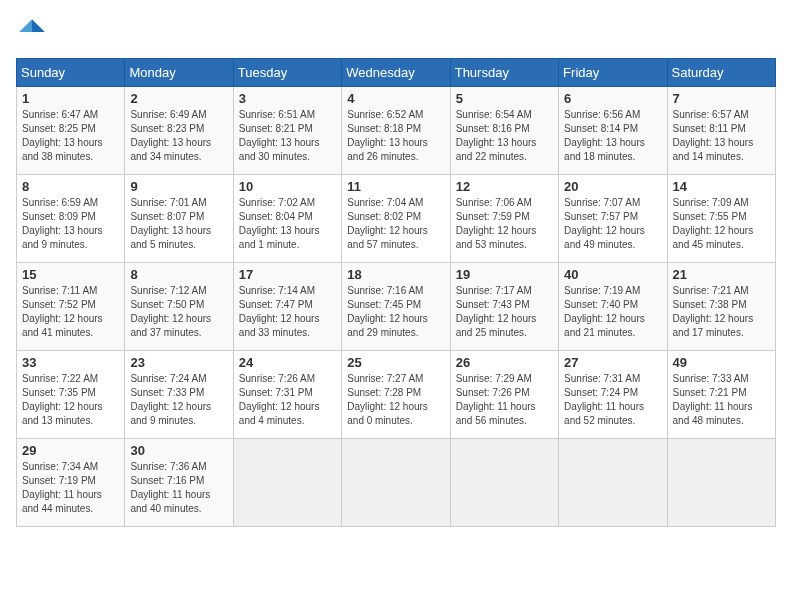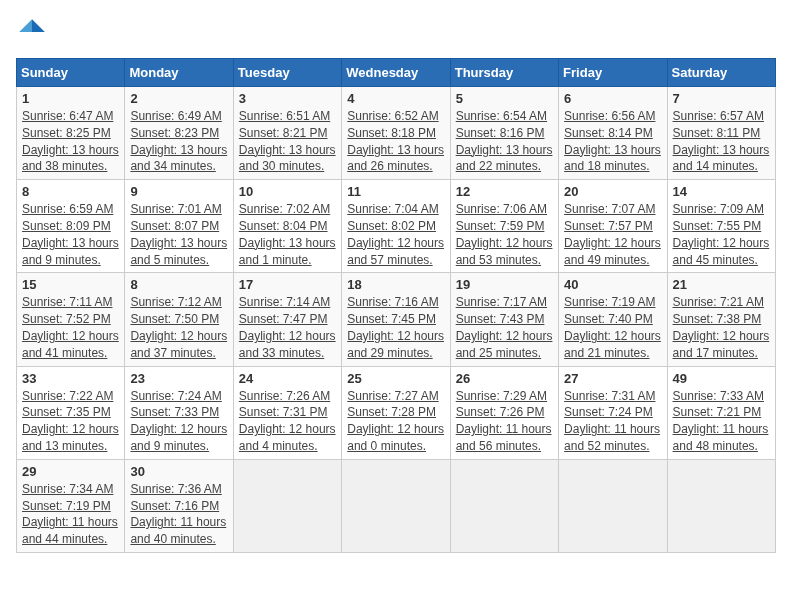--- a/index.html
+++ b/index.html
@@ -48,21 +48,21 @@
     }
     table {
       width: 100%;
       border-collapse: collapse;
       table-layout: fixed;
     }
     thead th {
       background-color: #2a6db5;
       color: #fff;
       font-size: 13px;
-      font-weight: bold;
+      font-weight: normal;
       padding: 6px 4px;
       text-align: left;
       border: 1px solid #1a5a9e;
     }
     tbody td {
       border: 1px solid #ccc;
       vertical-align: top;
       padding: 4px 5px;
       font-size: 10.5px;
       color: #333;
@@ -73,24 +73,23 @@
       background: #f9f9f9;
     }
     .day-num {
       font-size: 13px;
       font-weight: bold;
       color: #333;
       display: block;
       margin-bottom: 2px;
     }
     .day-info {
-      font-size: 12px;
+      font-size: 10px;
       color: #444;
       line-height: 1.4;
-      text-decoration: underline;
     }
     .empty-cell {
       background: #f0f0f0 !important;
     }
   </style>
 </head>
 <body>
 
 <div class="header">
   <div class="logo">

